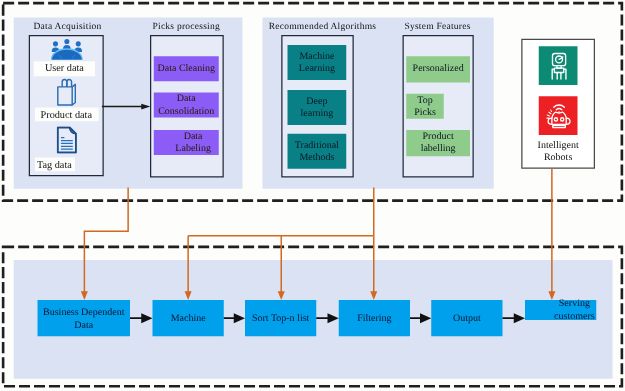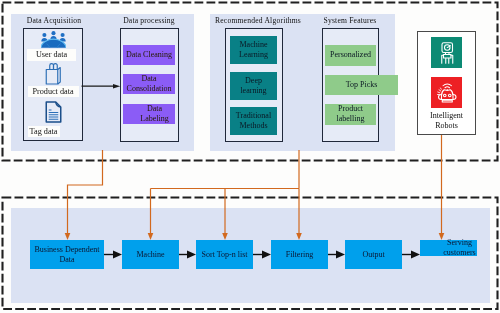--- a/index.html
+++ b/index.html
@@ -22,21 +22,21 @@
 <div id="stage">
 
   <svg class="abs" style="left:0;top:0;" width="500" height="313" viewBox="0 0 500 313">
     <rect x="2.5" y="2.5" width="495" height="158" fill="none" stroke="#1f1f1f" stroke-width="2.1" stroke-dasharray="8.8 3.2"></rect>
     <rect x="2.5" y="197.5" width="495" height="111.5" fill="none" stroke="#1f1f1f" stroke-width="2.1" stroke-dasharray="8.8 3.2"></rect>
   </svg>
 
   <div class="abs panel" style="left:11px;top:14px;width:183px;height:137px;"></div>
 
   <div class="abs capt" style="left:14px;top:16px;width:80px;">Data Acquisition</div>
-  <div class="abs capt" style="left:113px;top:16px;width:72px;">Data processing</div>
+  <div class="abs capt" style="left:113px;top:16px;width:72px;">Picks processing</div>
 
   <div class="abs innerbox" style="left:23px;top:28px;width:60px;height:113px;"></div>
 
   <div class="abs" style="left:41px;top:31px;width:25px;height:17px;">
     <svg viewBox="0 0 104 71" width="25" height="17">
       <g fill="#1f6fc4">
         <circle cx="52" cy="9" r="8.5"></circle>
         <path d="M39 36 q0 -15 13 -15 q13 0 13 15 z"></path>
         <circle cx="14" cy="17" r="8.5"></circle>
         <path d="M1 44 q0 -15 13 -15 q13 0 13 15 z"></path>
@@ -113,21 +113,21 @@
   <div class="abs cell tealbox" style="left:230px;top:71.5px;width:47px;height:28px;">
     <span class="txt" style="max-width:33px;">Deep learning</span>
     </div>
   <div class="abs cell tealbox" style="left:230px;top:106.5px;width:47px;height:28px;">
     <span class="txt" style="max-width:37px;">Traditional Methods</span>
     </div>
 
   <div class="abs cell greenbox" style="left:325px;top:45px;width:51px;height:20.5px;">
     <span class="txt" style="max-width:48px;">Personalized</span>
     </div>
-  <div class="abs cell greenbox" style="left:325px;top:75px;width:73px;height:20px;">
+  <div class="abs cell greenbox" style="left:325px;top:75px;width:30px;height:20px;">
     <span class="txt" style="max-width:48px;">Top Picks</span>
     </div>
   <div class="abs cell greenbox" style="left:325px;top:104px;width:51px;height:20.5px;justify-content:center;">
     <span class="txt" style="max-width:34px;">Product labelling</span>
     </div>
 
   <div class="abs" style="left:417px;top:31px;width:59px;height:104px;border:1.6px solid #4a4a4a;background:#ffffff;"></div>
 
   <div class="abs" style="left:431px;top:37px;width:31px;height:31px;background:#0c8a74;">
     <svg width="31" height="31" viewBox="0 0 62 62">

